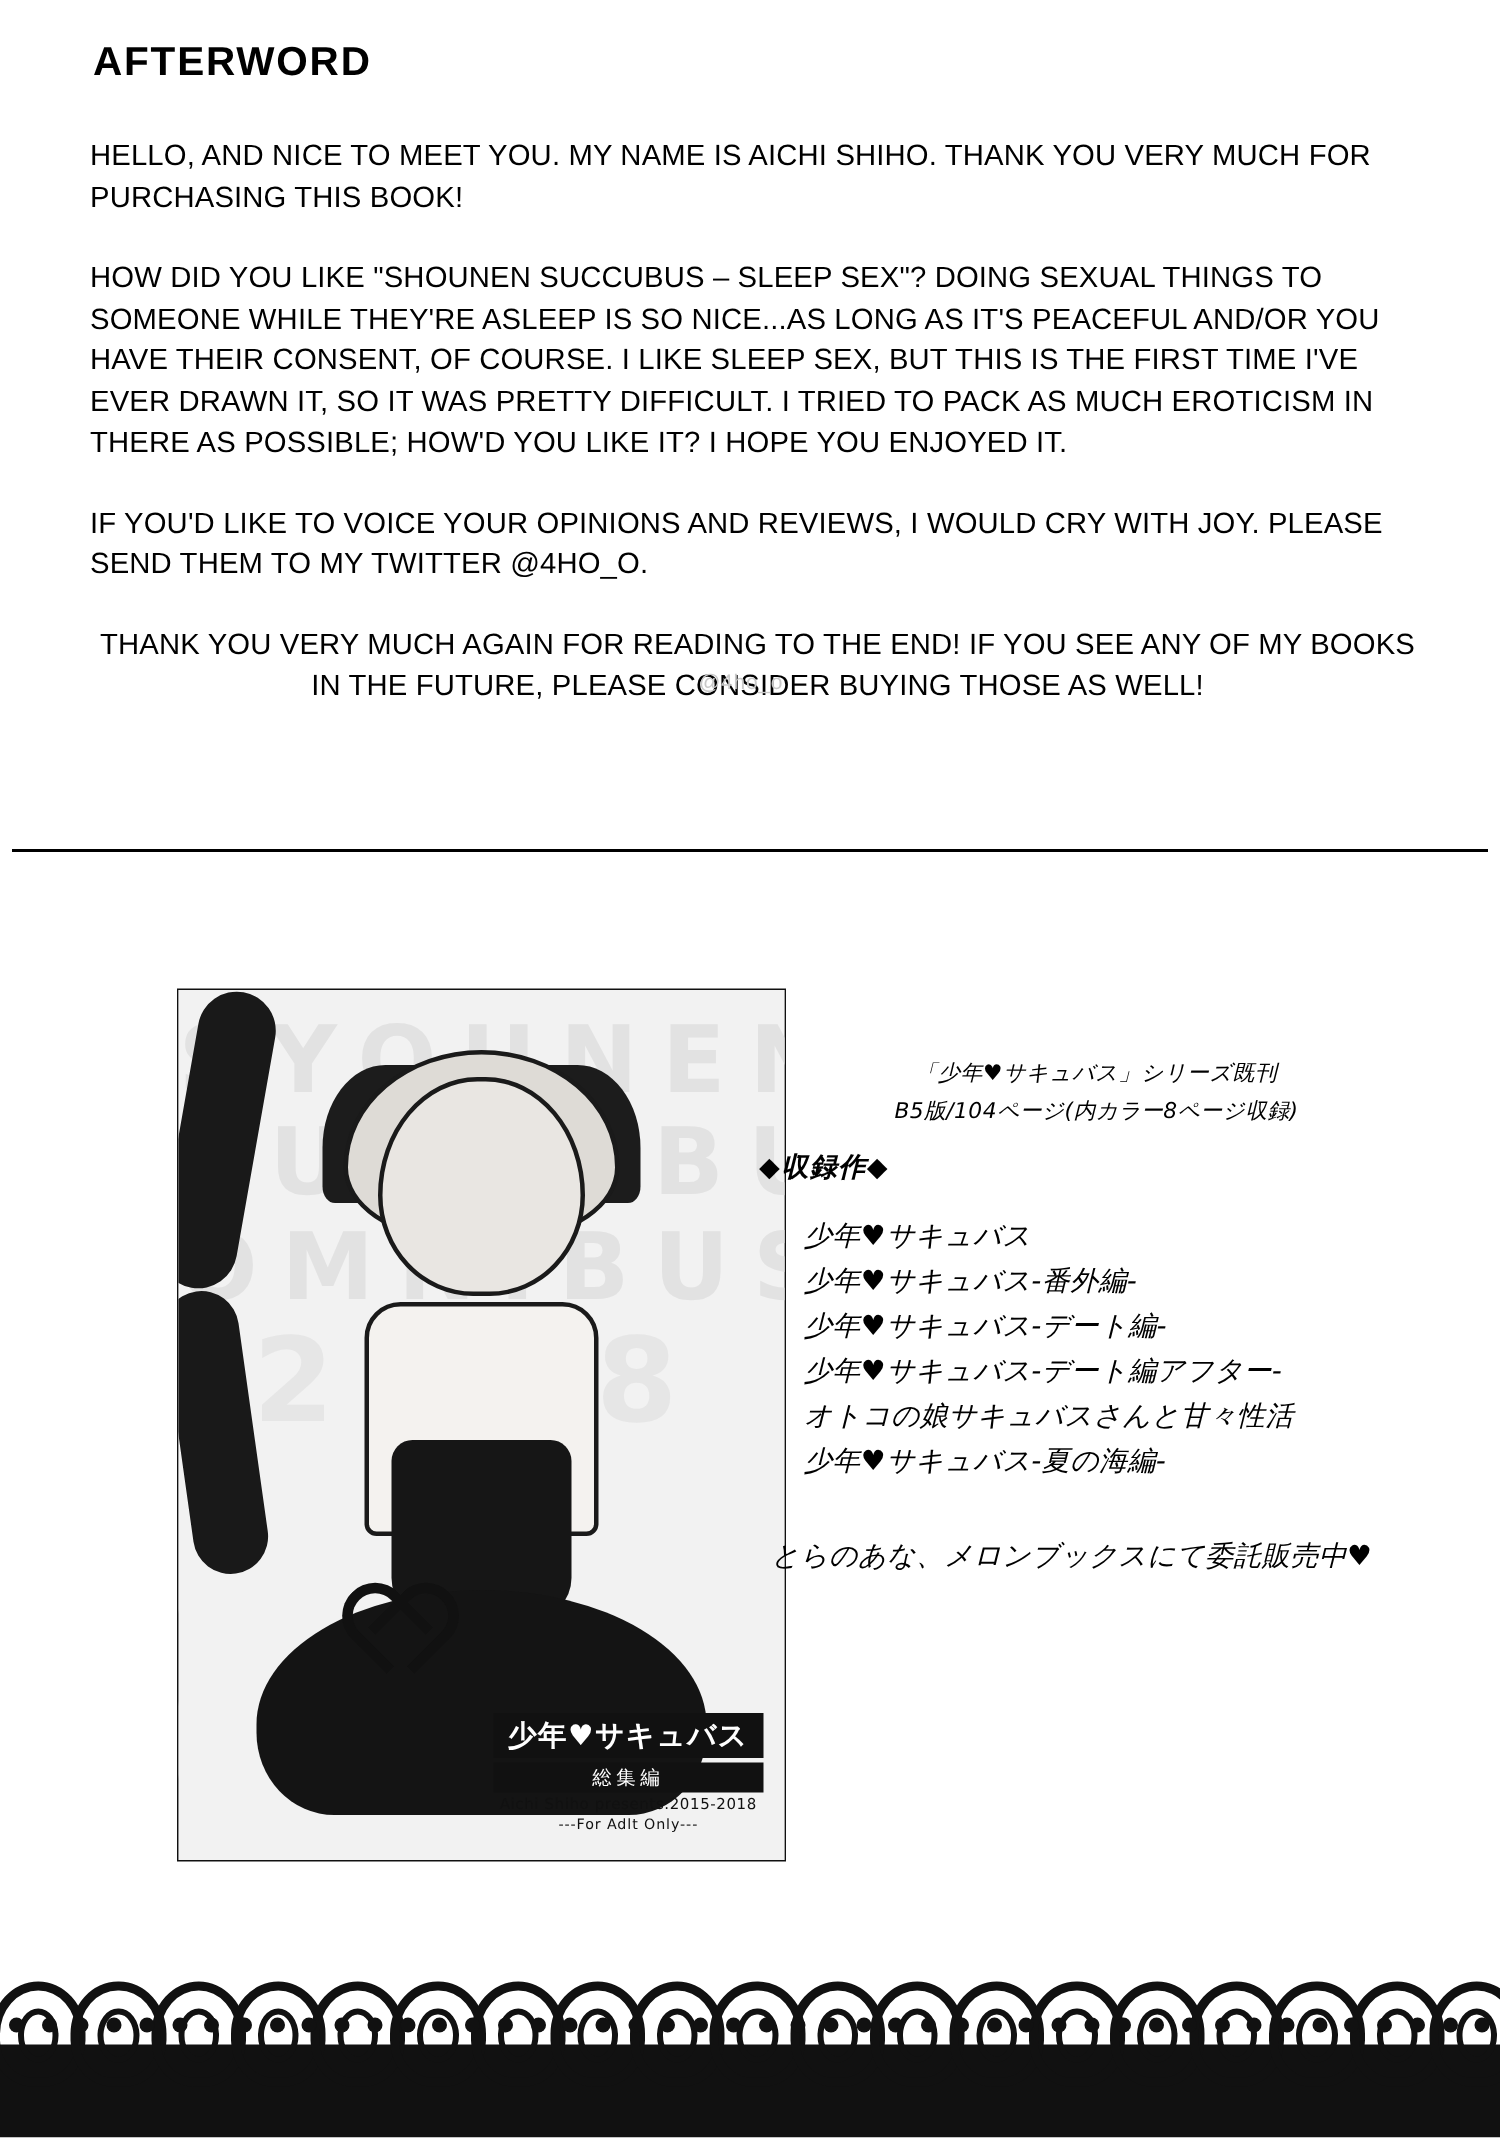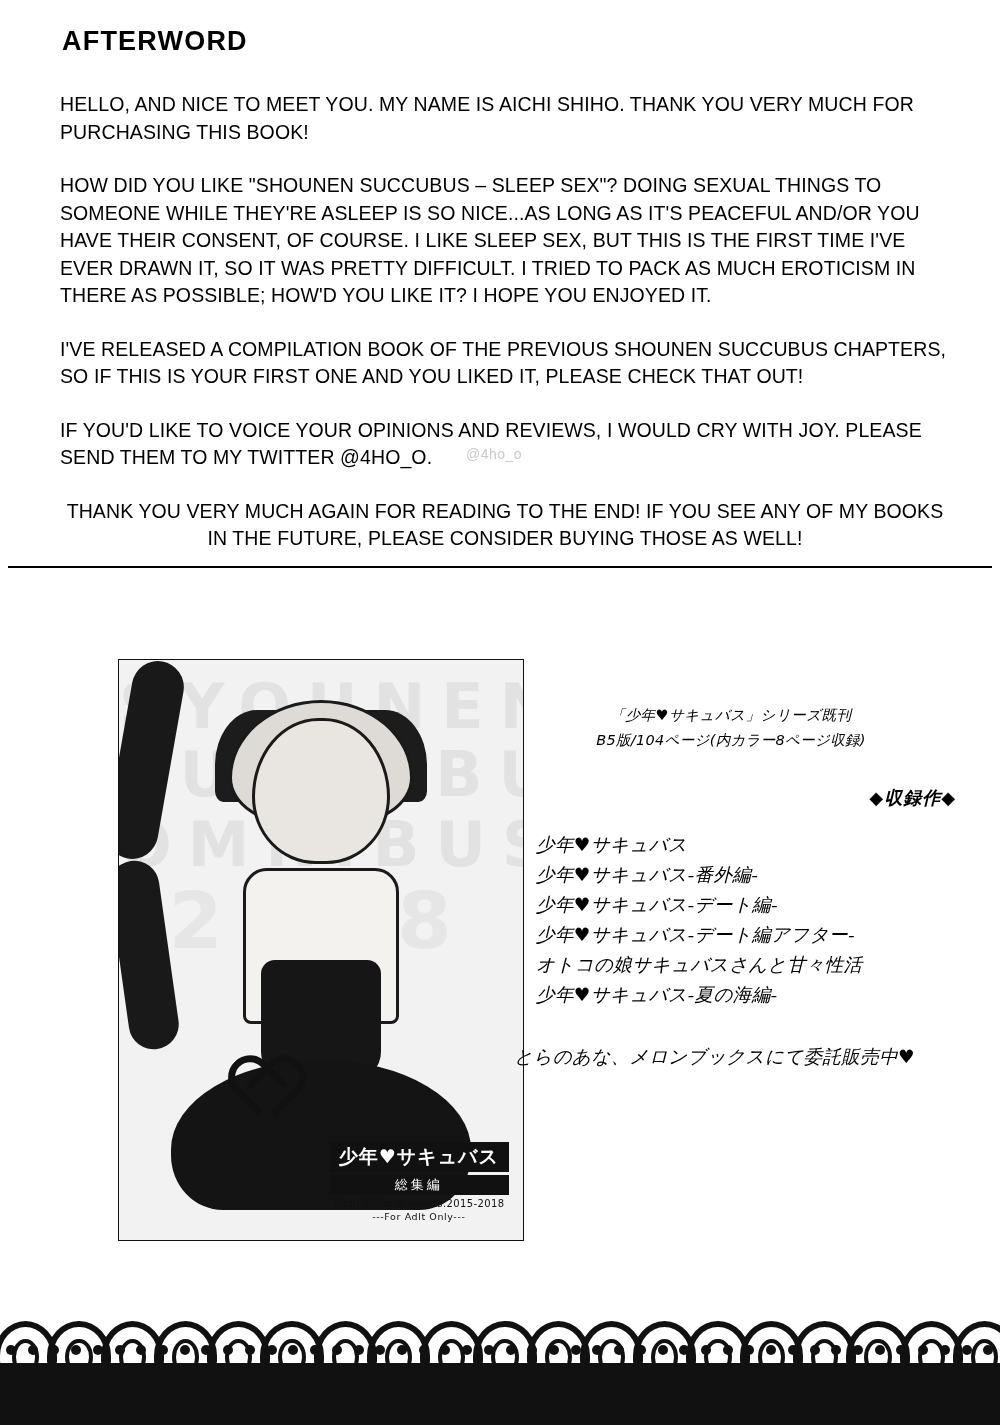--- a/index.html
+++ b/index.html
@@ -245,24 +245,24 @@
     font-size: 31px;
     font-weight: bold;
     letter-spacing: 1px;
     line-height: 1.15;
     margin-bottom: 7px;
   }
   .ad-spec {
     text-align: center;
     font-size: 14.5px;
     letter-spacing: 0.3px;
-    margin-bottom: 36px;
+    margin-bottom: 16px;
   }
   .ad-section {
-    text-align: right;
+    text-align: left;
     font-size: 18px;
     font-weight: bold;
     letter-spacing: 1px;
     margin-bottom: 20px;
   }
   .ad-list {
     list-style: none;
     margin: 0 0 34px 30px;
     padding: 0;
   }
@@ -335,21 +335,20 @@
 </head>
 <body>
 
 <div class="page">
 
   <section class="afterword">
     <h1 class="afterword-title">AFTERWORD</h1>
     <div class="afterword-body">
       <p>HELLO, AND NICE TO MEET YOU. MY NAME IS AICHI SHIHO. THANK YOU VERY MUCH FOR PURCHASING THIS BOOK!</p>
       <p>HOW DID YOU LIKE "SHOUNEN SUCCUBUS – SLEEP SEX"? DOING SEXUAL THINGS TO SOMEONE WHILE THEY'RE ASLEEP IS SO NICE...AS LONG AS IT'S PEACEFUL AND/OR YOU HAVE THEIR CONSENT, OF COURSE. I LIKE SLEEP SEX, BUT THIS IS THE FIRST TIME I'VE EVER DRAWN IT, SO IT WAS PRETTY DIFFICULT. I TRIED TO PACK AS MUCH EROTICISM IN THERE AS POSSIBLE; HOW'D YOU LIKE IT? I HOPE YOU ENJOYED IT.</p>
-      <p>I'VE RELEASED A COMPILATION BOOK OF THE PREVIOUS SHOUNEN SUCCUBUS CHAPTERS, SO IF THIS IS YOUR FIRST ONE AND YOU LIKED IT, PLEASE CHECK THAT OUT!</p>
       <p>IF YOU'D LIKE TO VOICE YOUR OPINIONS AND REVIEWS, I WOULD CRY WITH JOY. PLEASE SEND THEM TO MY TWITTER @4HO_O.</p>
       <p>THANK YOU VERY MUCH AGAIN FOR READING TO THE END! IF YOU SEE ANY OF MY BOOKS IN THE FUTURE, PLEASE CONSIDER BUYING THOSE AS WELL!</p>
     </div>
   </section>
 
   <div class="watermark">@4ho_o</div>
 
   <div class="divider"></div>
 
   <figure class="cover-wrap">

